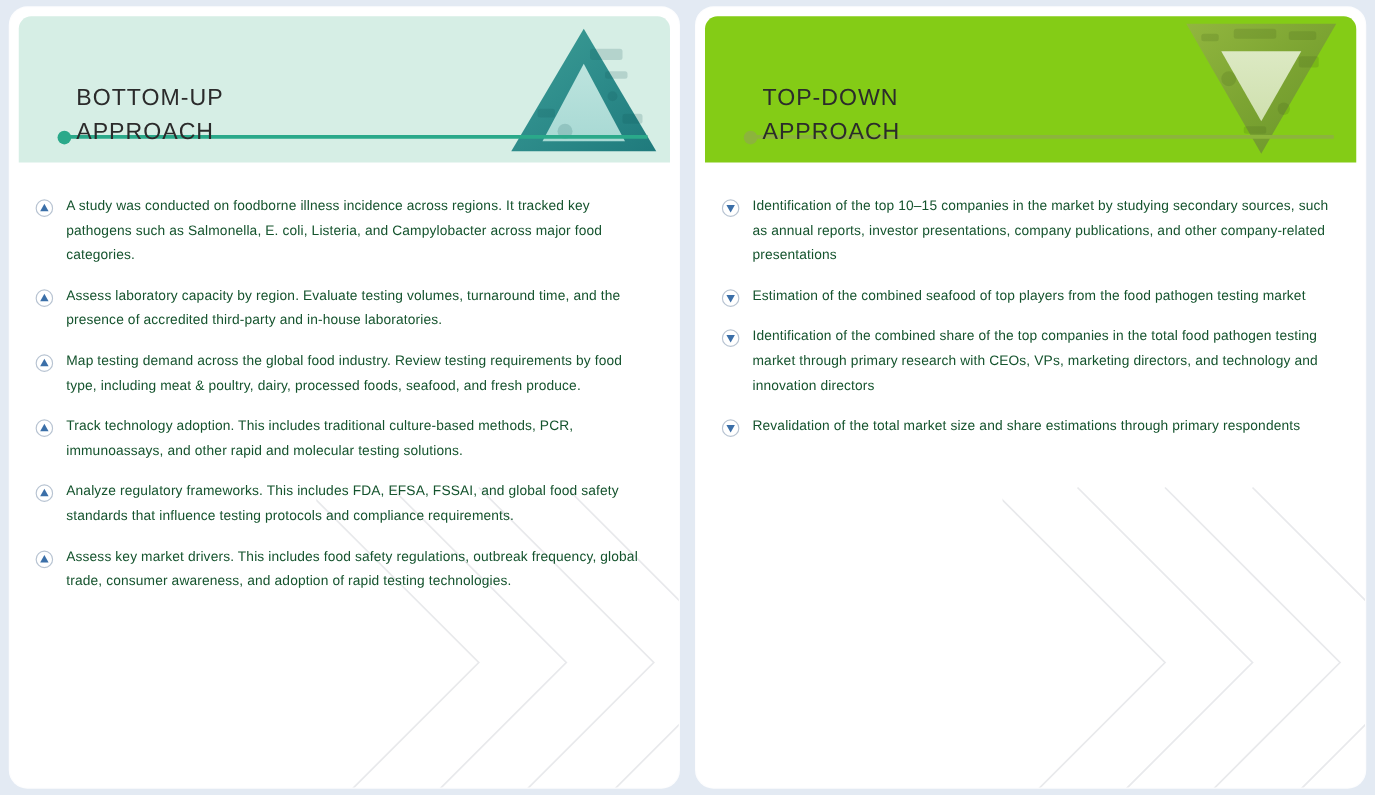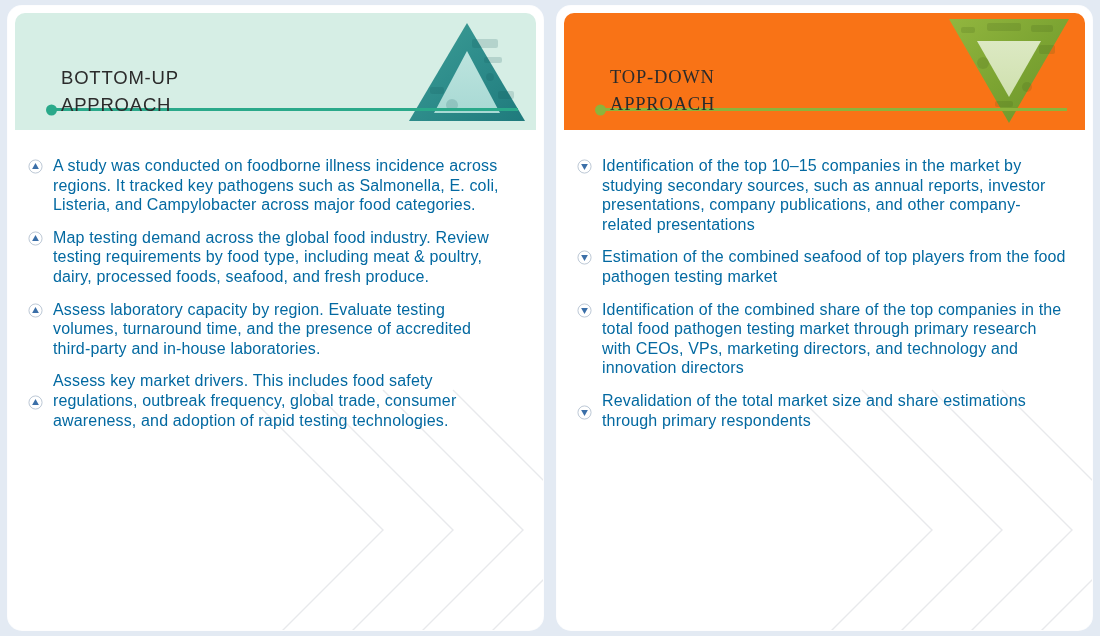--- a/index.html
+++ b/index.html
@@ -52,21 +52,21 @@
   
   .panel-header {
     position: relative;
     height: 117px;
     flex: 0 0 117px;
     overflow: hidden;
     border-radius: 10px 10px 0 0;
     margin: 7px 7px 0 7px;
   }
   .panel.bottom-up .panel-header { background: #d6eee5; }
-  .panel.top-down  .panel-header { background: #f97316; font-family: Liberation Serif, serif; }
+  .panel.top-down  .panel-header { background: #84cc16; }
 
   .panel-title {
     position: absolute;
     left: 46px;
     top: 51px;
     font-size: 18.5px;
     line-height: 27px;
     letter-spacing: 0.8px;
     color: #2b2b2b;
     font-weight: 400;
@@ -115,34 +115,34 @@
 
   ul.bullets {
     list-style: none;
   }
 
   ul.bullets li {
     display: flex;
     align-items: flex-start;
     margin-bottom: 13px;
   }
-  ul.bullets li:last-child { margin-bottom: 0; align-items: center; }
+  ul.bullets li:last-child { margin-bottom: 0; }
 
   .bullet-icon {
     flex: 0 0 auto;
     width: 15px;
     height: 15px;
     margin-top: 3px;
     margin-right: 10px;
   }
 
   .bullet-text {
-    font-size: 16px;
+    font-size: 11px;
     line-height: 19.6px;
-    color: #0369a1;
+    color: #14532d;
     letter-spacing: 0.01em;
   }
 
   .panel.bottom-up .bullet-text { max-width: 460px; }
   .panel.top-down  .bullet-text { max-width: 470px; }
 </style>
 </head>
 <body>
 
 <div class="board">
@@ -199,28 +199,42 @@
             <circle cx="8" cy="8" r="7" fill="none" stroke="#b8c4d2" stroke-width="1"></circle>
             <polygon points="8,4.3 11.6,10.6 4.4,10.6" fill="#3b6fa8"></polygon>
           </svg>
           <span class="bullet-text">A study was conducted on foodborne illness incidence across regions. It tracked key pathogens such as Salmonella, E. coli, Listeria, and Campylobacter across major food categories.</span>
         </li>
         <li>
           <svg class="bullet-icon" viewBox="0 0 16 16" aria-hidden="true">
             <circle cx="8" cy="8" r="7" fill="none" stroke="#b8c4d2" stroke-width="1"></circle>
             <polygon points="8,4.3 11.6,10.6 4.4,10.6" fill="#3b6fa8"></polygon>
           </svg>
+          <span class="bullet-text">Assess laboratory capacity by region. Evaluate testing volumes, turnaround time, and the presence of accredited third-party and in-house laboratories.</span>
+        </li>
+        <li>
+          <svg class="bullet-icon" viewBox="0 0 16 16" aria-hidden="true">
+            <circle cx="8" cy="8" r="7" fill="none" stroke="#b8c4d2" stroke-width="1"></circle>
+            <polygon points="8,4.3 11.6,10.6 4.4,10.6" fill="#3b6fa8"></polygon>
+          </svg>
           <span class="bullet-text">Map testing demand across the global food industry. Review testing requirements by food type, including meat &amp; poultry, dairy, processed foods, seafood, and fresh produce.</span>
         </li>
         <li>
           <svg class="bullet-icon" viewBox="0 0 16 16" aria-hidden="true">
             <circle cx="8" cy="8" r="7" fill="none" stroke="#b8c4d2" stroke-width="1"></circle>
             <polygon points="8,4.3 11.6,10.6 4.4,10.6" fill="#3b6fa8"></polygon>
           </svg>
-          <span class="bullet-text">Assess laboratory capacity by region. Evaluate testing volumes, turnaround time, and the presence of accredited third-party and in-house laboratories.</span>
+          <span class="bullet-text">Track technology adoption. This includes traditional culture-based methods, PCR, immunoassays, and other rapid and molecular testing solutions.</span>
+        </li>
+        <li>
+          <svg class="bullet-icon" viewBox="0 0 16 16" aria-hidden="true">
+            <circle cx="8" cy="8" r="7" fill="none" stroke="#b8c4d2" stroke-width="1"></circle>
+            <polygon points="8,4.3 11.6,10.6 4.4,10.6" fill="#3b6fa8"></polygon>
+          </svg>
+          <span class="bullet-text">Analyze regulatory frameworks. This includes FDA, EFSA, FSSAI, and global food safety standards that influence testing protocols and compliance requirements.</span>
         </li>
         <li>
           <svg class="bullet-icon" viewBox="0 0 16 16" aria-hidden="true">
             <circle cx="8" cy="8" r="7" fill="none" stroke="#b8c4d2" stroke-width="1"></circle>
             <polygon points="8,4.3 11.6,10.6 4.4,10.6" fill="#3b6fa8"></polygon>
           </svg>
           <span class="bullet-text">Assess key market drivers. This includes food safety regulations, outbreak frequency, global trade, consumer awareness, and adoption of rapid testing technologies.</span>
         </li>
       </ul>
     </div>

